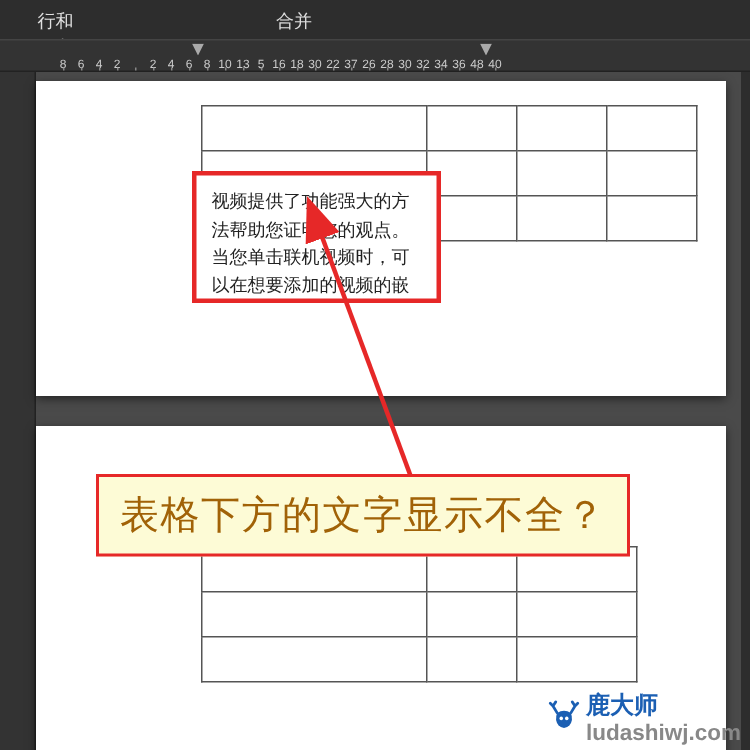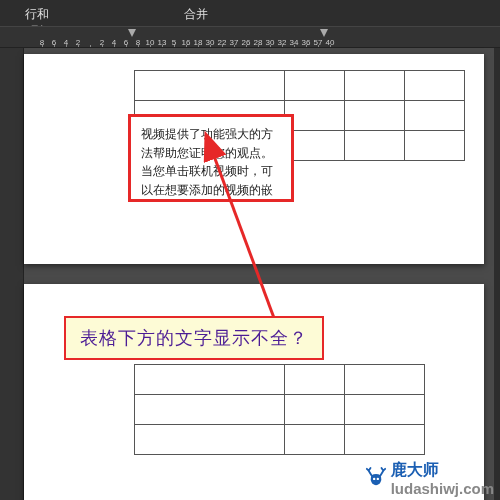--- a/index.html
+++ b/index.html
@@ -119,22 +119,22 @@
     pointer-events: none;
   }
 
   
   .callout {
     position: absolute;
     top: 316px; left: 64px;
     background: #fdfbd6;
     border: 2.5px solid #e62828;
     padding: 8px 14px;
-    font-size: 18px;
-    color: #4c1d95;
+    font-size: 26px;
+    color: #a16207;
     font-family: "SimSun", serif;
     letter-spacing: 1px;
   }
 
   
   .watermark {
     position: absolute;
     bottom: 4px; right: 6px;
     display: flex;
     align-items: center;
@@ -192,21 +192,21 @@
   <span class="ruler-num">18</span>
   <span class="ruler-num">30</span>
   <span class="ruler-num">22</span>
   <span class="ruler-num">37</span>
   <span class="ruler-num">26</span>
   <span class="ruler-num">28</span>
   <span class="ruler-num">30</span>
   <span class="ruler-num">32</span>
   <span class="ruler-num">34</span>
   <span class="ruler-num">36</span>
-  <span class="ruler-num">57</span>
+  <span class="ruler-num">48</span>
   <span class="ruler-num">40</span>
 </div>
 
 <div class="vruler"></div>
 
 <div class="doc-area">
 
   <div class="page page1">
     <table class="tbl">
       <tbody>

